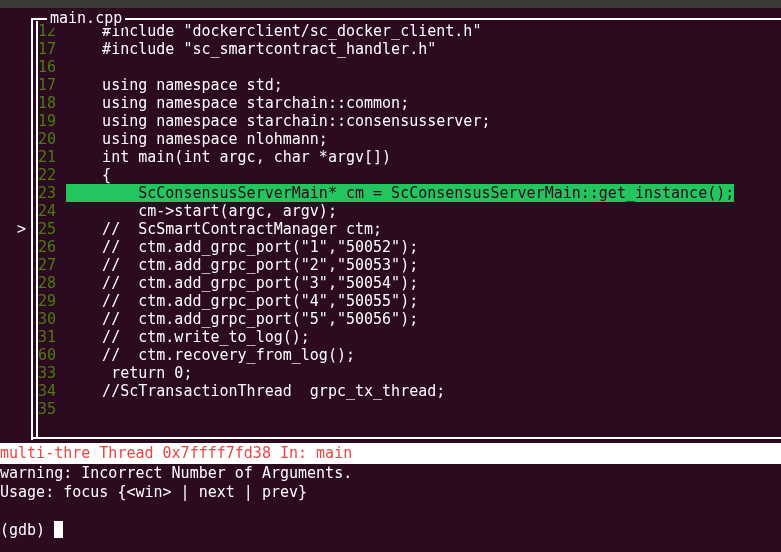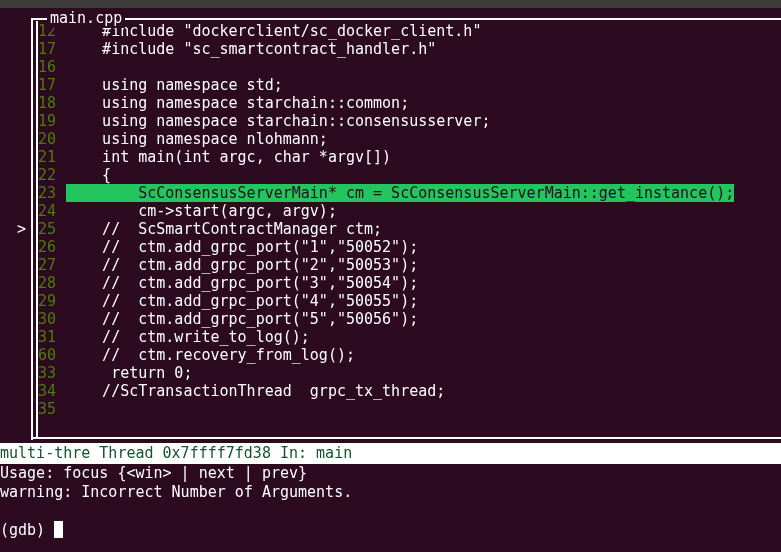--- a/index.html
+++ b/index.html
@@ -142,21 +142,21 @@
   }
 
   
   .status-bar {
     position: absolute;
     left: 0;
     top: 443px;
     width: 781px;
     height: 21px;
     background: #ffffff;
-    color: #14532d;
+    color: #ef4444;
     line-height: 21px;
     white-space: pre;
     font-size: 15px;
     overflow: hidden;
   }
 
   
   .cmd-window {
     position: absolute;
     left: 0;
@@ -233,22 +233,22 @@
         <div class="code-line"><span class="lineno">60</span><span class="ltext">    //  ctm.recovery_from_log();</span></div>
         <div class="code-line"><span class="lineno">33</span><span class="ltext">     return 0;</span></div>
         <div class="code-line"><span class="lineno">34</span><span class="ltext">    //ScTransactionThread  grpc_tx_thread;</span></div>
         <div class="code-line"><span class="lineno">35</span><span class="ltext"></span></div>
       </div>
   </div>
 
   <div class="status-bar">multi-thre Thread 0x7ffff7fd38 In: main</div>
 
   <div class="cmd-window">
+    <div class="cmd-line">warning: Incorrect Number of Arguments.</div>
     <div class="cmd-line">Usage: focus {&lt;win&gt; | next | prev}</div>
-    <div class="cmd-line">warning: Incorrect Number of Arguments.</div>
     <div class="cmd-line"></div>
     <div class="prompt-row">
       <span class="prompt-text">(gdb) </span>
       <span class="prompt-text"></span>
       <span class="cursor-block"></span>
     </div>
   </div>
 
 </div>
 

